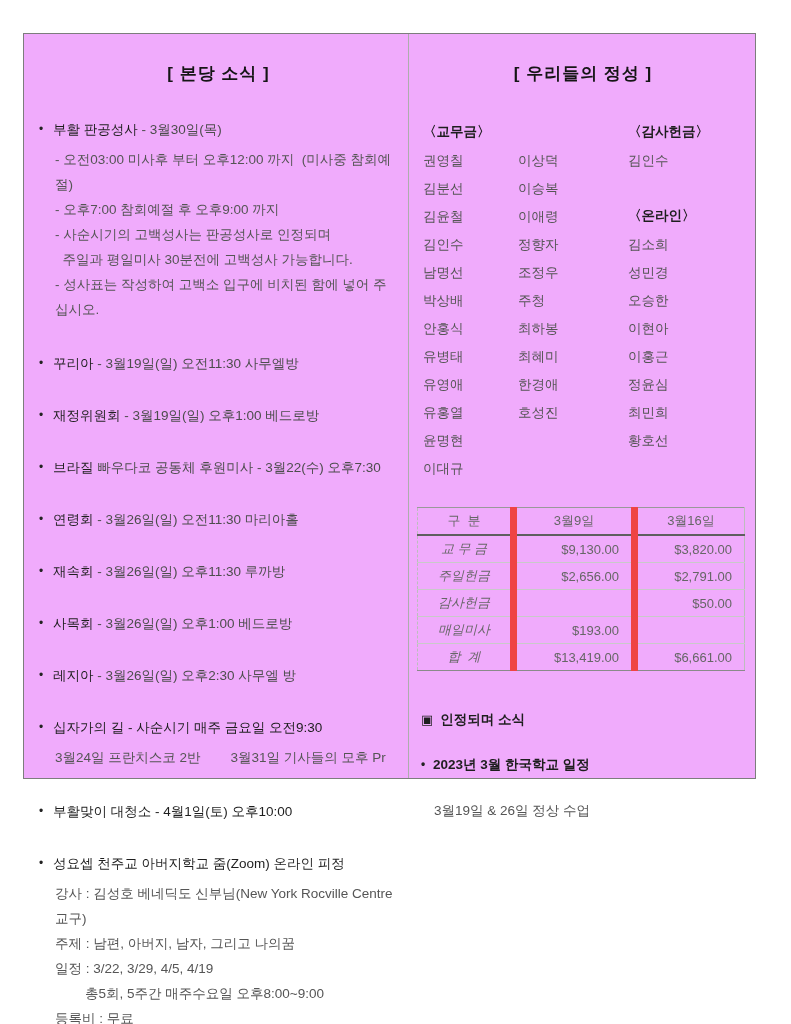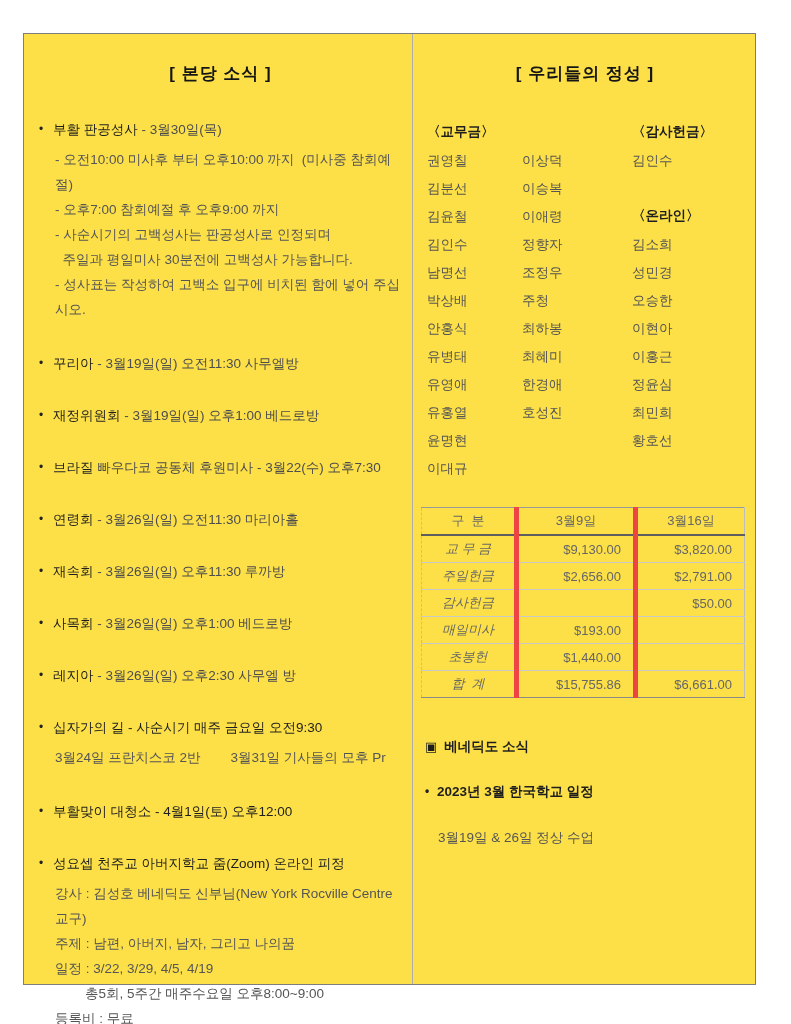--- a/index.html
+++ b/index.html
@@ -2,22 +2,22 @@
 <html><head>
 <meta charset="utf-8">
 <style>
   html,body{margin:0;padding:0;background:#ffffff;}
   body{
     width:791px;height:1024px;position:relative;
     font-family:"Liberation Sans","DejaVu Sans",sans-serif;
     color:#4a4a4a;-webkit-font-smoothing:antialiased;
   }
   .frame{
-    position:absolute;left:23px;top:33px;width:733px;height:952px;
-    border:1px solid #7d7d7d;display:flex;box-sizing:border-box;background:#fde047;
+    position:absolute;left:23px;top:33px;width:733px;height:746px;
+    border:1px solid #7d7d7d;display:flex;box-sizing:border-box;background:#f0abfc;
   }
   .col-left{
     width:403px;box-sizing:border-box;border-right:1px solid #adadad;
     padding:18px 10px 0 15px;
   }
   .col-right{
     flex:1;box-sizing:border-box;padding:18px 10px 0 12px;
   }
   .section-title{
     font-size:17px;font-weight:bold;color:#151515;text-align:center;
@@ -39,21 +39,21 @@
   .name-cell{height:28px;line-height:28px;color:#555;}
   .name-cell.hdr{font-weight:bold;color:#1e1e1e;font-family:Liberation Mono, monospace;}
   
   table.offerings{
     border-collapse:collapse;width:312px;margin:24px 0 0 -4px;
     font-size:13px;color:#666;table-layout:fixed;
     border-top:1px solid #999;border-bottom:1px solid #8a8a8a;
     border-left:1px dashed #bdbdbd;border-right:1px solid #bdbdbd;
   }
   table.offerings th,table.offerings td{
-    height:26px;border-left:5px solid #ef4444;padding:0;white-space:pre;
+    height:26px;border-left:7px solid #ef4444;padding:0;white-space:pre;
   }
   table.offerings th:first-child,table.offerings td:first-child{border-left:none;}
   table.offerings thead th{
     font-weight:normal;text-align:center;border-bottom:2px solid #5e5e5e;color:#666;
   }
   table.offerings tbody td{border-bottom:1px solid #c9c9c9;}
   table.offerings tbody tr:last-child td{border-bottom:none;}
   td.lbl{text-align:center;font-style:italic;}
   td.money{text-align:right;padding-right:12px !important;}
   
@@ -68,21 +68,21 @@
 <body>
 
 <div class="frame">
 
   <div class="col-left">
     <div class="section-title">[ 본당 소식 ]</div>
     <div>
   <div class="item">
     <div class="line"><span class="bullet">•</span><span class="t">부활 판공성사</span><span class="r"> - 3월30일(목)</span></div>
     <div class="sub">
-            <div class="subline">- 오전10:00 미사후 부터 오후10:00 까지  (미사중 참회예절)</div>
+            <div class="subline">- 오전03:00 미사후 부터 오후12:00 까지  (미사중 참회예절)</div>
             <div class="subline">- 오후7:00 참회예절 후 오후9:00 까지</div>
             <div class="subline">- 사순시기의 고백성사는 판공성사로 인정되며</div>
             <div class="subline">  주일과 평일미사 30분전에 고백성사 가능합니다.</div>
             <div class="subline">- 성사표는 작성하여 고백소 입구에 비치된 함에 넣어 주십시오.</div>
           </div>
   </div>
 
   <div class="item">
     <div class="line"><span class="bullet">•</span><span class="t">꾸리아</span><span class="r"> - 3월19일(일) 오전11:30 사무엘방</span></div>
 
@@ -119,21 +119,21 @@
   </div>
 
   <div class="item">
     <div class="line"><span class="bullet">•</span><span class="t">십자가의 길 - 사순시기 매주 금요일 오전9:30</span><span class="r"></span></div>
     <div class="sub">
             <div class="subline">3월24일 프란치스코 2반        3월31일 기사들의 모후 Pr</div>
           </div>
   </div>
 
   <div class="item">
-    <div class="line"><span class="bullet">•</span><span class="t">부활맞이 대청소 - 4월1일(토) 오후12:00</span><span class="r"></span></div>
+    <div class="line"><span class="bullet">•</span><span class="t">부활맞이 대청소 - 4월1일(토) 오후10:00</span><span class="r"></span></div>
 
   </div>
 
   <div class="item">
     <div class="line"><span class="bullet">•</span><span class="t">성요셉 천주교 아버지학교 줌(Zoom) 온라인 피정</span><span class="r"></span></div>
     <div class="sub">
             <div class="subline">강사 : 김성호 베네딕도 신부님(New York Rocville Centre 교구)</div>
             <div class="subline">주제 : 남편, 아버지, 남자, 그리고 나의꿈</div>
             <div class="subline">일정 : 3/22, 3/29, 4/5, 4/19</div>
             <div class="subline">        총5회, 5주간 매주수요일 오후8:00~9:00</div>
@@ -212,35 +212,30 @@
             <td class="lbl">감사헌금</td>
             <td class="money"></td>
             <td class="money">$50.00</td>
           </tr>
           <tr>
             <td class="lbl">매일미사</td>
             <td class="money">$193.00</td>
             <td class="money"></td>
           </tr>
           <tr>
-            <td class="lbl">초봉헌</td>
-            <td class="money">$1,440.00</td>
-            <td class="money"></td>
-          </tr>
-          <tr>
             <td class="lbl">합  계</td>
-            <td class="money">$15,755.86</td>
+            <td class="money">$13,419.00</td>
             <td class="money">$6,661.00</td>
           </tr>
         </tbody>
     </table>
 
     <div class="school">
       <div class="school-heading">
-        <span class="square-icon">▣</span><span>베네딕도 소식</span>
+        <span class="square-icon">▣</span><span>인정되며 소식</span>
       </div>
       <div class="school-item">
         <span class="bullet">•</span><span>2023년 3월 한국학교 일정</span>
       </div>
       <div class="school-line">3월19일 &amp; 26일 정상 수업</div>
     </div>
   </div>
 
 </div>
 

